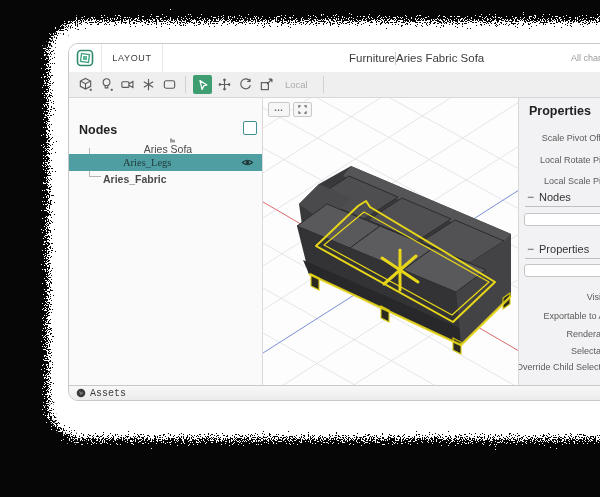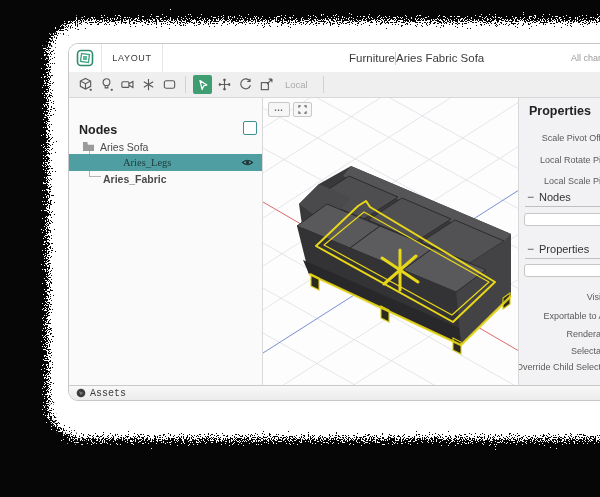--- a/index.html
+++ b/index.html
@@ -160,21 +160,21 @@
 
     <div class="main">
 
       <div class="nodes">
         <div class="panel-title">Nodes</div>
         <div class="nodes-checkbox"></div>
         <div class="tree">
           <div class="tline" style="left:20px;top:8px;width:1px;height:28px;"></div>
           <div class="tline" style="left:20px;top:22px;width:12px;height:1px;"></div>
           <div class="tline" style="left:20px;top:36px;width:12px;height:1px;"></div>
-          <div class="tree-row" style="top:-2px;">
+          <div class="tree-row" style="top:-2px;flex-direction:column;">
             <svg style="margin-left:13px;" width="13" height="11" viewBox="0 0 13 11">
               <path d="M1 2.2 h4 l1.2 1.5 H12 V10 H1 Z" fill="#9b9b9b"></path>
               <rect x="1" y="1" width="4.5" height="2" fill="#9b9b9b"></rect>
             </svg>
             <span style="margin-left:5px;">Aries Sofa</span>
           </div>
           <div class="tree-row selected" style="top:14px;">
             <span style="margin-left:54px;font-family:Liberation Serif, serif;">Aries_Legs</span>
             <svg class="eye" width="13" height="11" viewBox="0 0 13 11">
               <path d="M1.5 5.5 Q6.5 1 11.5 5.5 Q6.5 10 1.5 5.5 Z" fill="none" stroke="#1e3436" stroke-width="1.1"></path>

